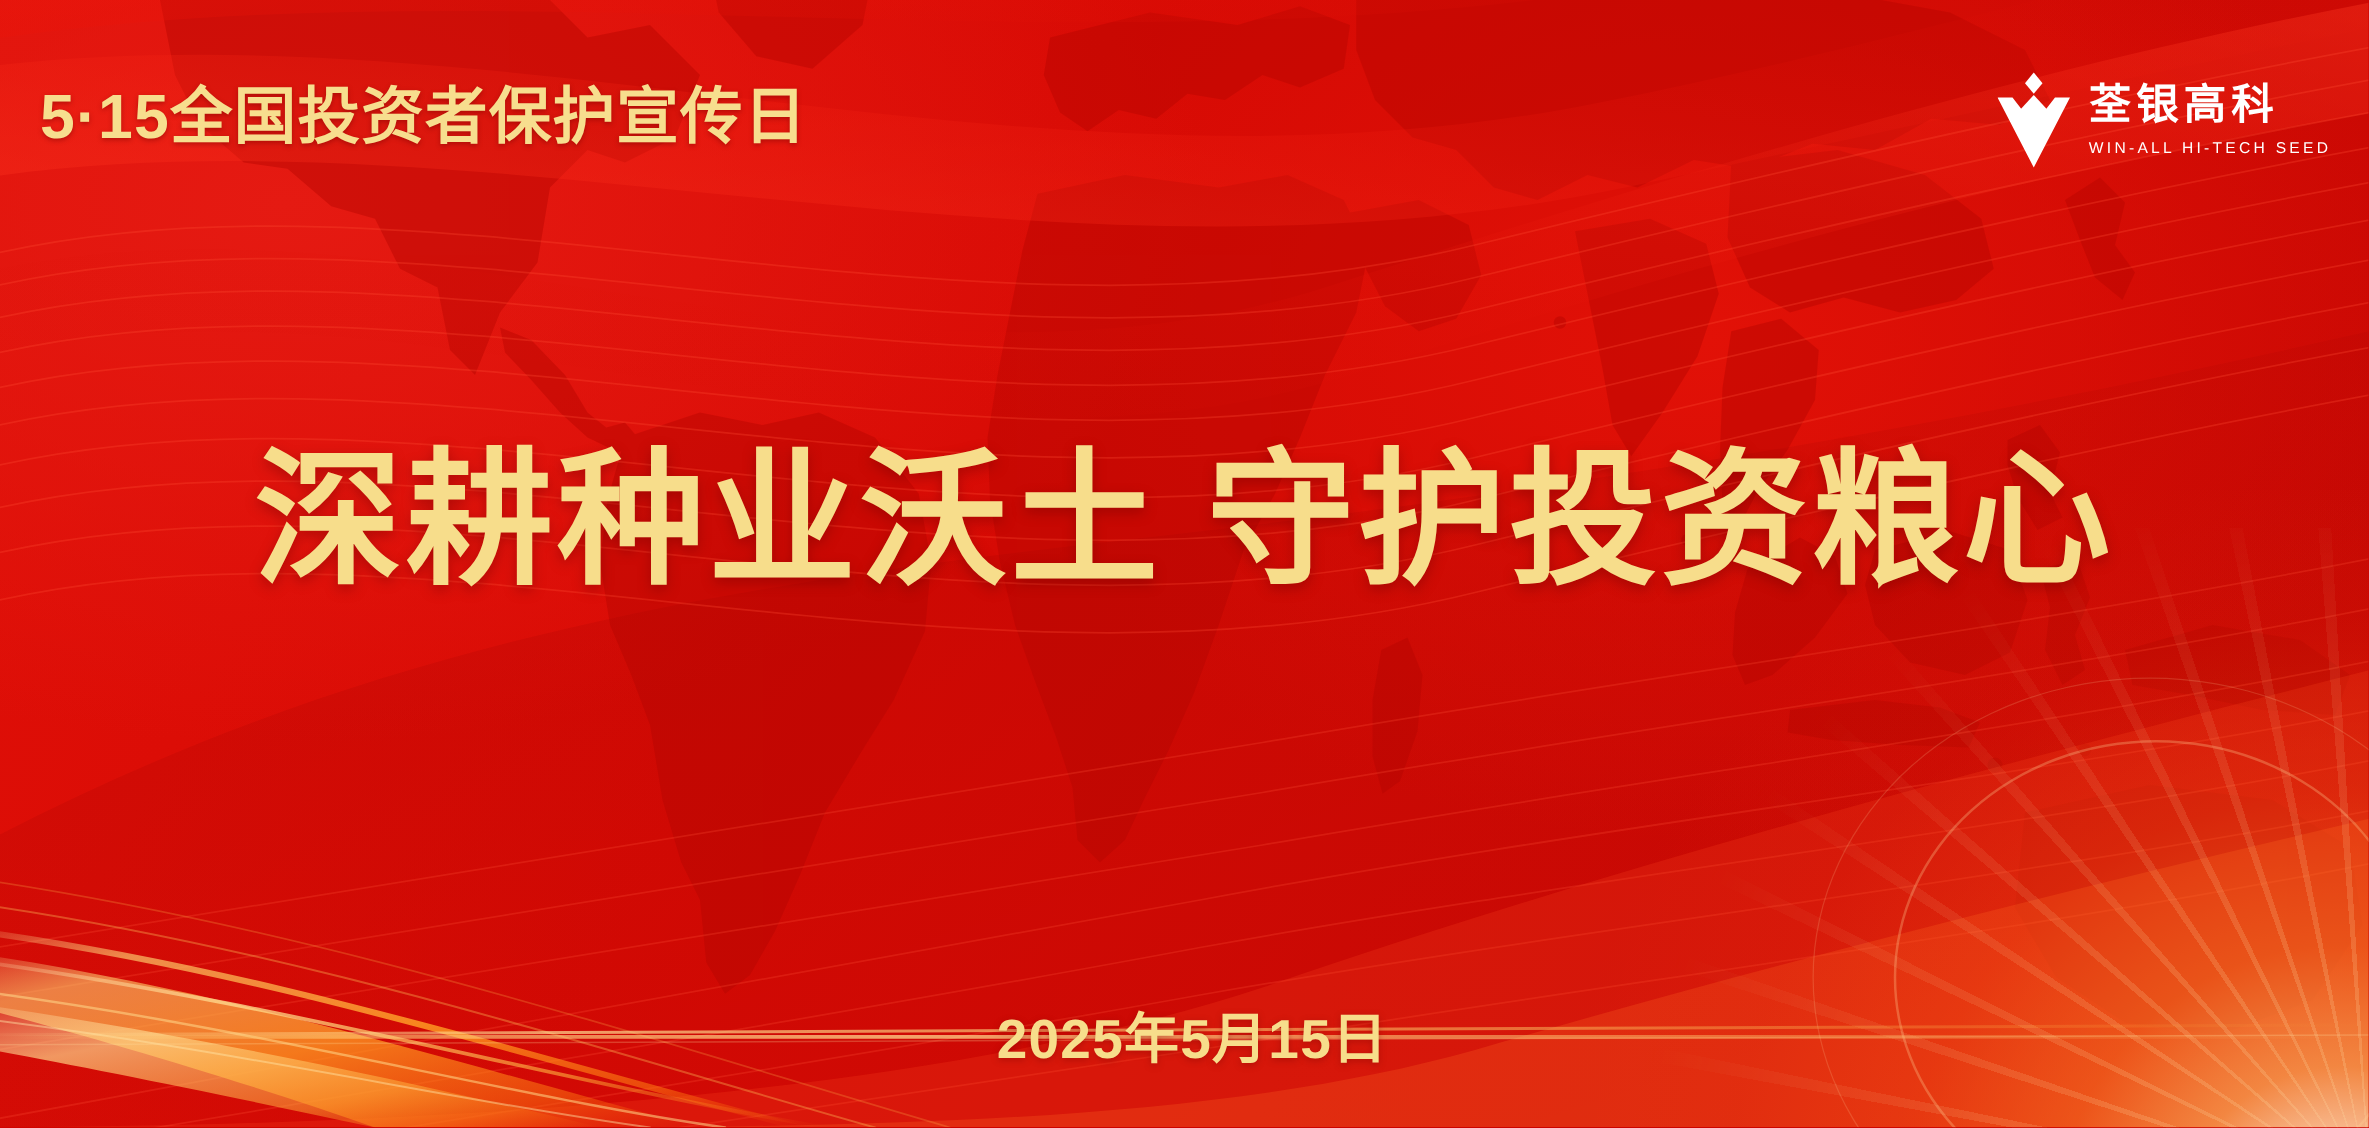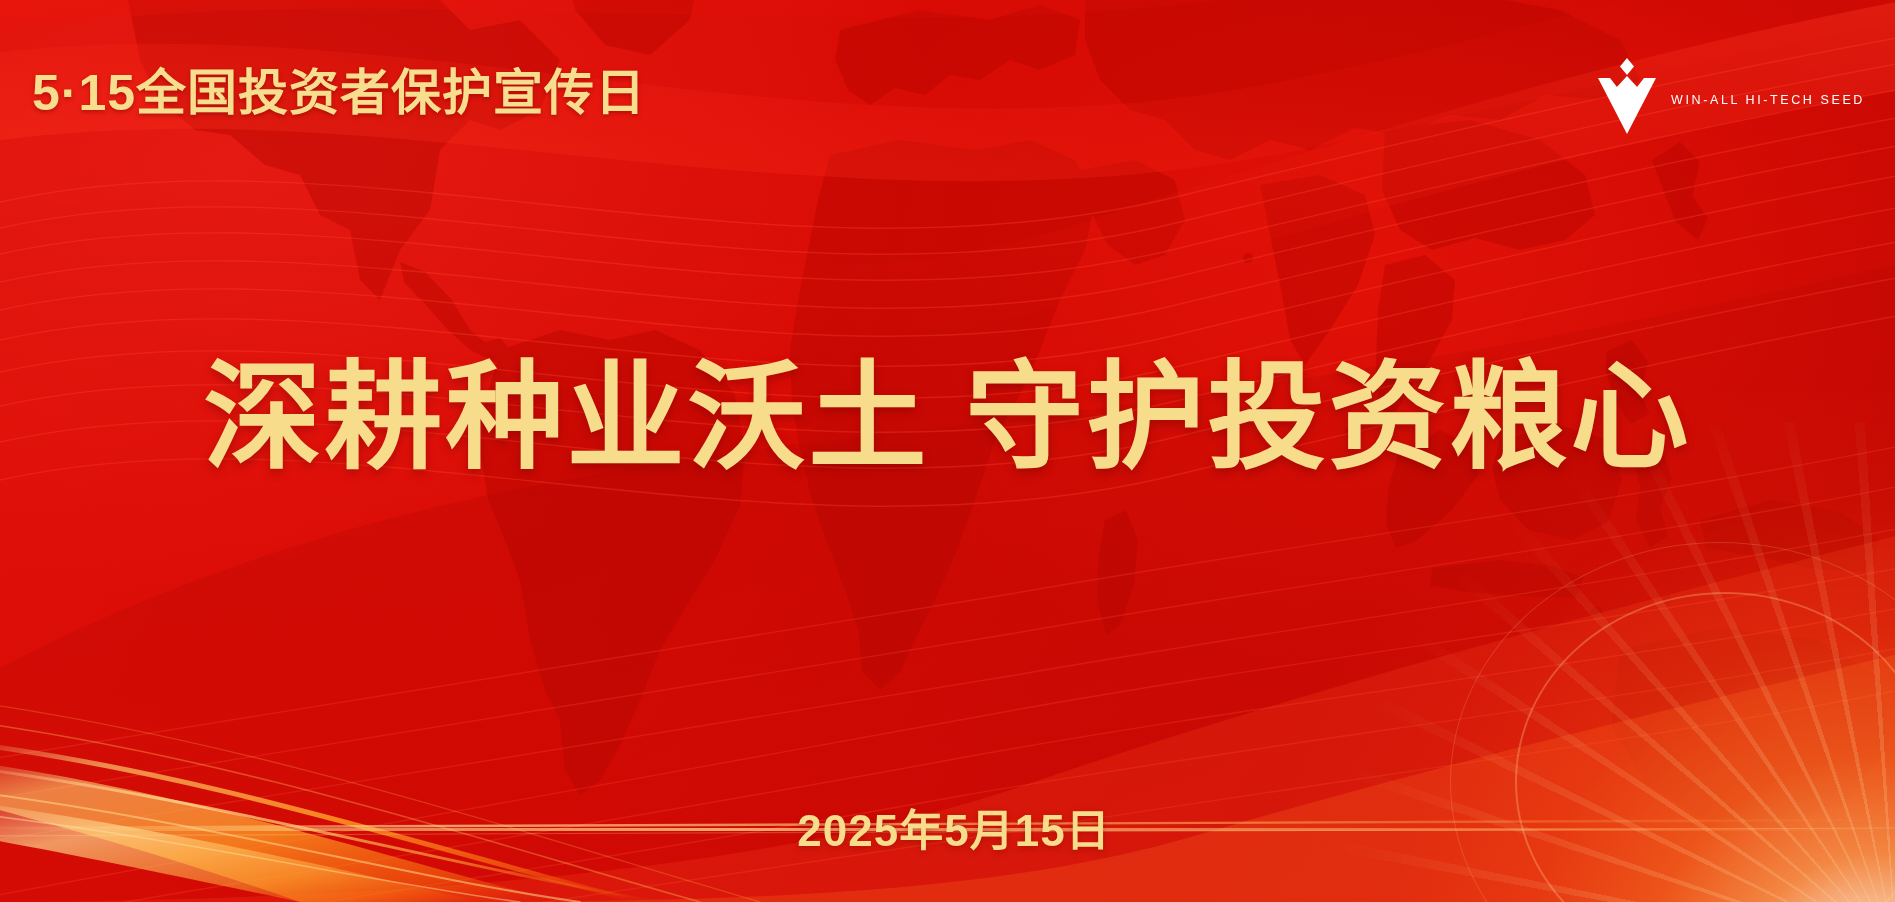--- a/index.html
+++ b/index.html
@@ -330,20 +330,21 @@
     <div id="logo">
       <svg id="logo-mark" viewBox="0 0 58 80" aria-hidden="true">
 
         <polygon points="29,2 36,10.5 29,19 22,10.5" fill="#ffffff"></polygon>
 
         <polygon points="29,20 41,33 29,46.5 17,33" fill="#ffffff"></polygon>
 
         <polygon points="0,22 12,22 29,44 46,22 58,22 29,78" fill="#ffffff"></polygon>
       </svg>
       <div id="logo-text">
+        <div id="logo-cn">荃银高科</div>
         <div id="logo-en">WIN-ALL HI-TECH SEED</div>
       </div>
     </div>
 
     <div id="main-title">深耕种业沃土  守护投资粮心</div>
 
     <div id="event-date">2025年5月15日</div>
 
   </div>
 </div>

